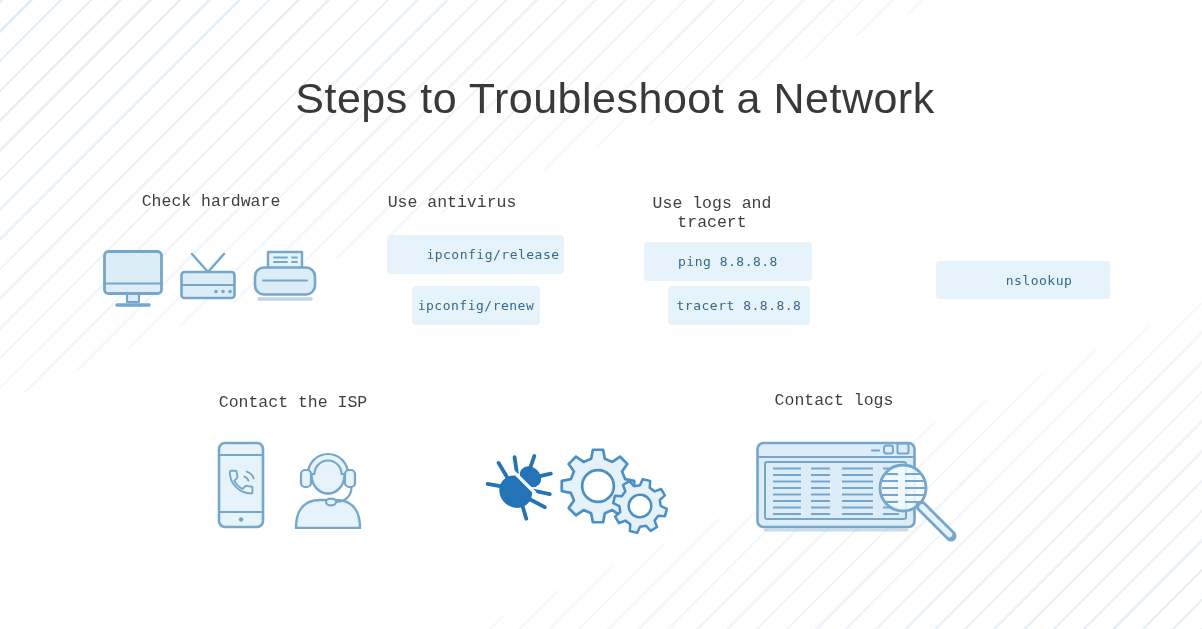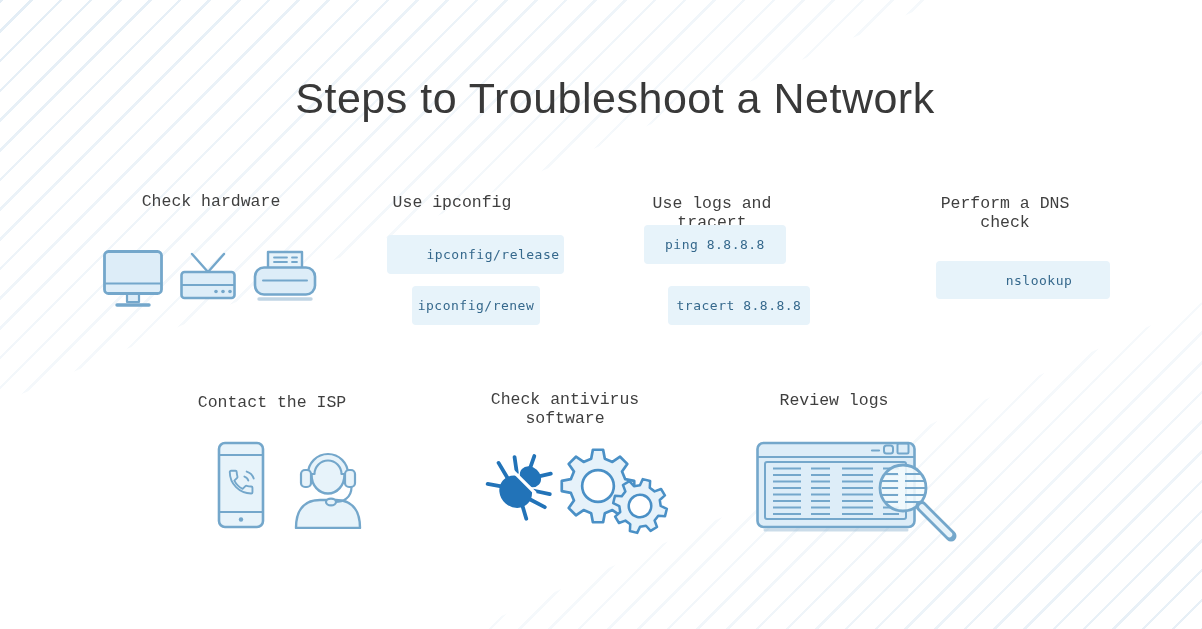--- a/index.html
+++ b/index.html
@@ -34,27 +34,26 @@
 <body>
 
 <div class="canvas">
 
   <div class="stripes tl"></div>
   <div class="stripes br"></div>
 
   <div class="title">Steps to Troubleshoot a Network</div>
 
   <div class="step-label" style="left:100px;top:192px;width:222px;">Check hardware</div>
-  <div class="step-label" style="left:376px;top:193px;width:152px;">Use ipconfig</div>
+  <div class="step-label" style="left:376px;top:193px;width:152px;">Use antivirus</div>
   <div class="step-label" style="left:630px;top:194px;width:164px;">Use logs and tracert</div>
-  <div class="step-label" style="left:917px;top:194px;width:176px;">Perform a DNS check</div>
 
   <div class="code" style="left:387px;top:235px;width:142px;height:39px;padding-left:35px;">ipconfig/release</div>
   <div class="code" style="left:387px;top:286px;width:128px;height:39px;margin-left:25px;">ipconfig/renew</div>
-  <div class="code" style="left:644px;top:225px;width:142px;height:39px;">ping 8.8.8.8</div>
+  <div class="code" style="left:644px;top:242px;width:168px;height:39px;">ping 8.8.8.8</div>
   <div class="code" style="left:644px;top:286px;width:142px;height:39px;margin-left:24px;">tracert 8.8.8.8</div>
   <div class="code" style="left:936px;top:261px;width:142px;height:38px;padding-left:32px;">nslookup</div>
 
   <div class="iconrow" style="left:103px;top:250px;width:214px;height:58px;">
     <svg width="60" height="58" viewBox="0 0 60 58">
       <rect class="fl" x="1.5" y="1.5" width="57" height="42" rx="4" stroke-width="2.8"></rect>
       <line class="ln" x1="2" y1="33.5" x2="58" y2="33.5" stroke-width="2.2"></line>
       <rect class="fl" x="24" y="44" width="12" height="8" stroke-width="2.2"></rect>
       <line class="ln" x1="14" y1="55" x2="46" y2="55" stroke-width="3.4"></line>
     </svg>
@@ -68,23 +67,22 @@
     </svg>
     <svg width="64" height="52" viewBox="0 0 64 52" style="margin-bottom:6px;">
       <rect class="fl2" x="15" y="2" width="34" height="17" stroke-width="2.4"></rect>
       <path class="ln" d="M21 7.5 h13 M39 7.5 h5 M21 12 h13 M39 12 h5" stroke-width="1.8"></path>
       <rect class="fl" x="2" y="17.5" width="60" height="27" rx="9" stroke-width="2.6"></rect>
       <line class="ln" x1="10" y1="30.5" x2="54" y2="30.5" stroke-width="2"></line>
       <line x1="6" y1="49" x2="58" y2="49" stroke="rgba(140,178,206,0.55)" stroke-width="3.4" stroke-linecap="round"></line>
     </svg>
   </div>
 
-  <div class="step-label" style="left:185px;top:393px;width:174px;">Contact the ISP</div>
-  <div class="step-label" style="left:453px;top:390px;width:224px;">Check antivirus software</div>
-  <div class="step-label" style="left:742px;top:391px;width:184px;">Review logs</div>
+  <div class="step-label" style="left:206px;top:393px;width:174px;">Contact the ISP</div>
+  <div class="step-label" style="left:742px;top:391px;width:184px;">Contact logs</div>
 
   <div class="iconrow" style="left:217px;top:440px;width:150px;height:89px;">
     <svg width="48" height="88" viewBox="0 0 48 88">
       <rect class="fl2" x="2" y="2" width="44" height="84" rx="6" stroke-width="2.6"></rect>
       <line class="ln" x1="2.5" y1="14" x2="45.5" y2="14" stroke-width="2"></line>
       <line class="ln" x1="2.5" y1="71" x2="45.5" y2="71" stroke-width="2"></line>
       <circle cx="24" cy="78.5" r="2.2" fill="#74a7cb"></circle>
       <g transform="translate(9,26) scale(1.26)">
         <path class="ln" stroke-width="1.5" d="M6.62 10.79c1.44 2.83 3.76 5.14 6.59 6.59l2.2-2.2c.27-.27.67-.36 1.02-.24 1.12.37 2.33.57 3.57.57.55 0 1 .45 1 1V20c0 .55-.45 1-1 1-9.39 0-17-7.61-17-17 0-.55.45-1 1-1h3.5c.55 0 1 .45 1 1 0 1.25.2 2.45.57 3.57.11.35.03.74-.25 1.02l-2.2 2.2z"></path>
         <path class="ln" stroke-width="1.5" d="M14.6 7.6 a4.4 4.4 0 0 1 3.1 3.1"></path>

